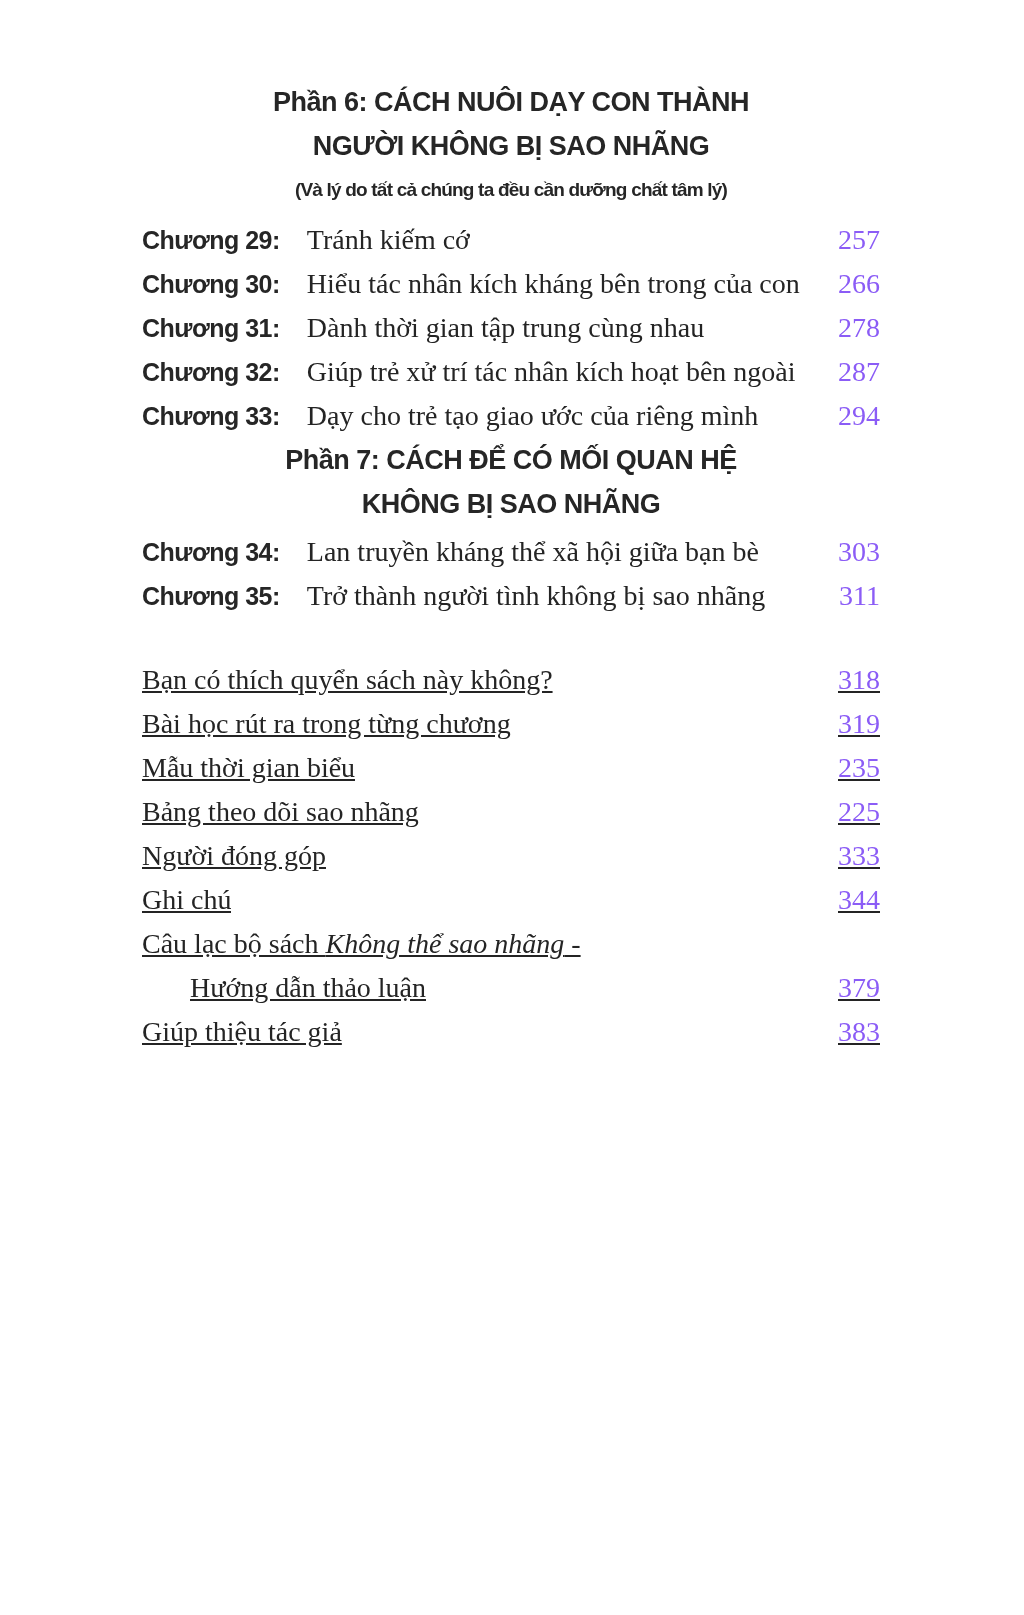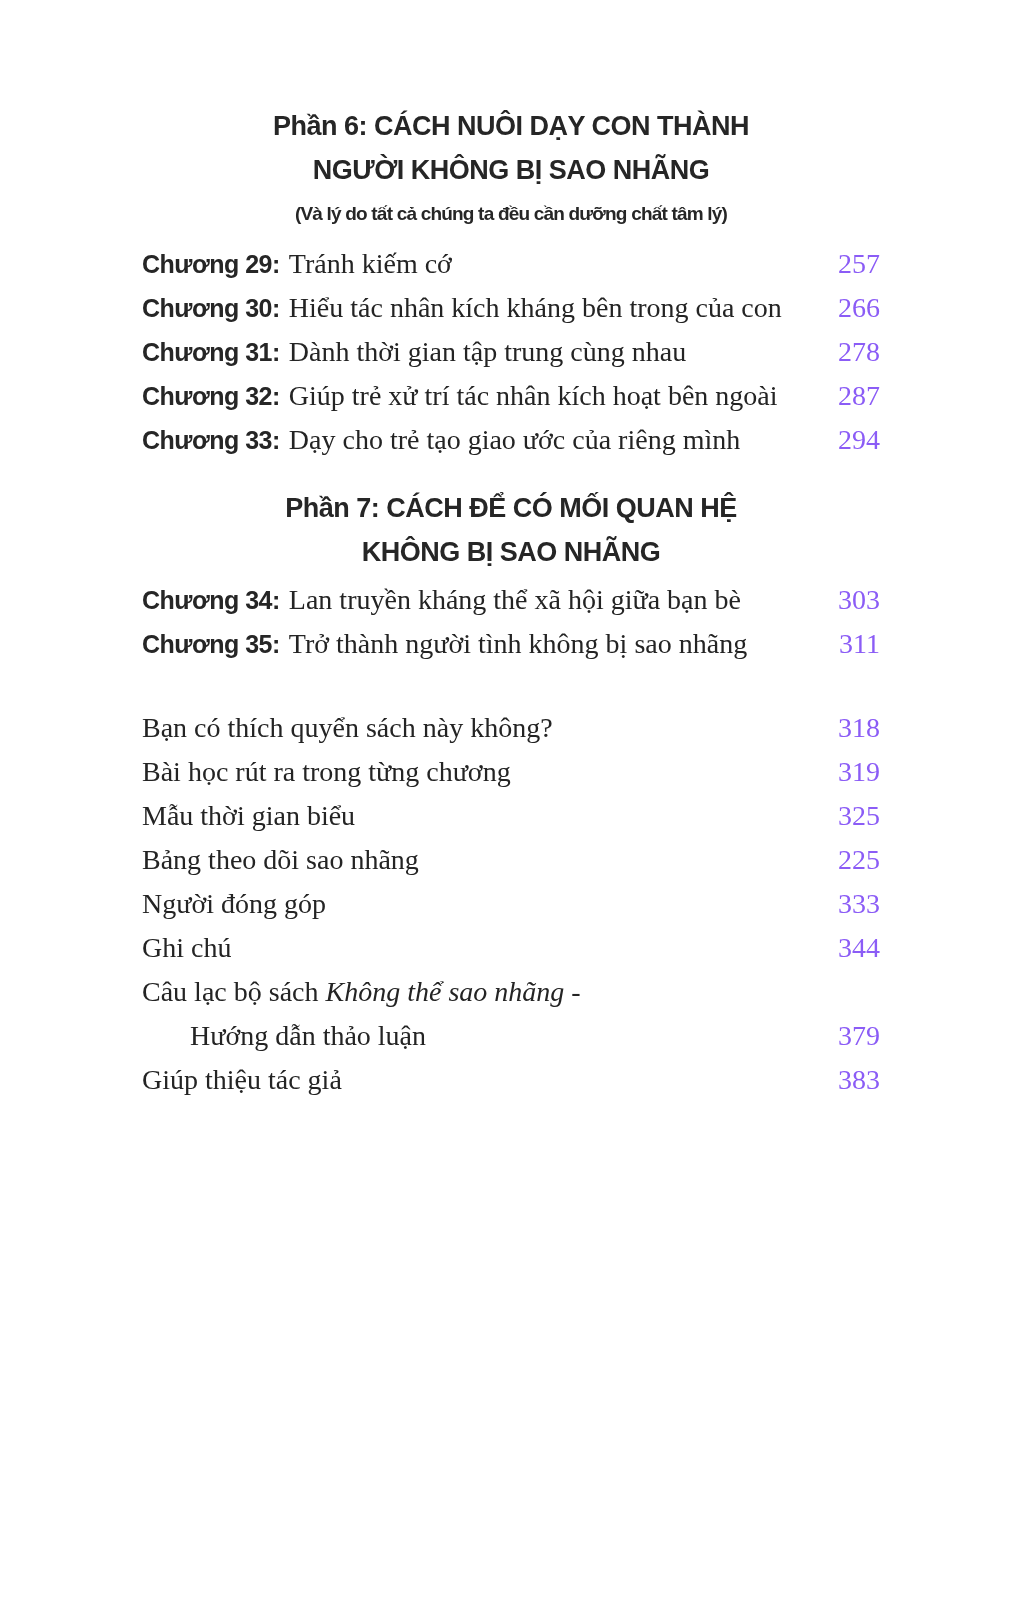--- a/index.html
+++ b/index.html
@@ -16,58 +16,58 @@
   }
   .page {
     width: 1024px;
     height: 1615px;
     background: #ffffff;
     overflow: hidden;
   }
   .content {
     margin-left: 142px;
     width: 738px;
-    padding-top: 104px;
+    padding-top: 80px;
     box-sizing: border-box;
   }
   
   .part-heading {
     text-align: center;
     font-family: "Liberation Sans", sans-serif;
     font-weight: bold;
     font-size: 27px;
     line-height: 44px;
     letter-spacing: -0.5px;
     color: #262626;
     white-space: nowrap;
   }
   .part-heading .subheading {
     font-size: 19px;
     letter-spacing: -0.8px;
   }
   .entries { }
   .entries-part6 { margin-top: 6px; }
-  .heading-part7 { margin-top: 24px; }
+  .heading-part7 { }
   .entries-part7 { margin-top: 4px; }
-  .entries-back  { margin-top: 40px; }
+  .entries-back  { margin-top: 40px; text-decoration: underline; }
   .row {
     display: flex;
     align-items: baseline;
     line-height: 44px;
     font-size: 28px;
     white-space: nowrap;
   }
   .row.indent { padding-left: 48px; }
   .chapter-label {
     font-family: "Liberation Sans", sans-serif;
     font-weight: bold;
     font-size: 25px;
     letter-spacing: -0.5px;
     color: #262626;
-    margin-right: 9px;
+    margin-right: 27px;
     flex: 0 0 auto;
   }
   .chapter-title, .back-title {
     font-family: "Liberation Serif", serif;
     color: #242424;
     flex: 0 1 auto;
     overflow: hidden;
     text-align: right;
   }
   .back-title .italic { font-style: italic; }
@@ -162,21 +162,21 @@
 
         <div class="row">
           <span class="back-title"><span>Bài học rút ra trong từng chương</span><span class="italic"></span><span></span></span>
           <span class="spacer"></span>
           <span class="page-num">319</span>
         </div>
 
         <div class="row">
           <span class="back-title"><span>Mẫu thời gian biểu</span><span class="italic"></span><span></span></span>
           <span class="spacer"></span>
-          <span class="page-num">325</span>
+          <span class="page-num">235</span>
         </div>
 
         <div class="row">
           <span class="back-title"><span>Bảng theo dõi sao nhãng</span><span class="italic"></span><span></span></span>
           <span class="spacer"></span>
           <span class="page-num">225</span>
         </div>
 
 
         <div class="row">

